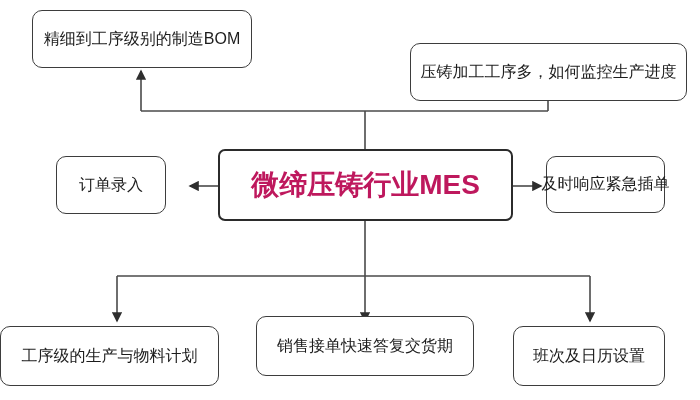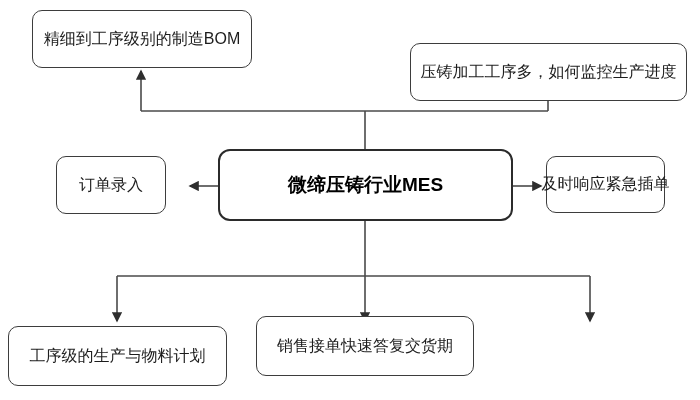--- a/index.html
+++ b/index.html
@@ -33,31 +33,31 @@
     align-items: center;
     justify-content: center;
     text-align: center;
     color: #1c1c1c;
     font-size: 16px;
     padding: 0 6px;
     white-space: nowrap;
   }
   .node.center-node {
     border: 2px solid #2b2b2b;
-    border-radius: 12px;
-    font-size: 19px;
+    border-radius: 7px;
+    font-size: 28px;
     font-weight: bold;
-    color: #000000;
+    color: #be185d;
   }
   .node-top-left      { left: 32px;  top: 10px;  width: 220px; height: 58px; }
   .node-top-right     { left: 410px; top: 0;  width: 277px; height: 58px; margin-top: 43px; }
   .node-mid-left      { left: 56px;  top: 156px; width: 110px; height: 58px; }
   .node-center        { left: 218px; top: 149px; width: 295px; height: 72px; }
   .node-mid-right     { left: 546px; top: 156px; width: 119px; height: 57px; }
-  .node-bottom-left   { left: 8px;   top: 326px; width: 219px; height: 60px; }
+  .node-bottom-left   { left: 0;   top: 326px; width: 219px; height: 60px; }
   .node-bottom-center { left: 256px; top: 316px; width: 218px; height: 60px; }
   .node-bottom-right  { left: 513px; top: 326px; width: 152px; height: 60px; }
 </style>
 </head>
 <body>
 
 <div class="canvas">
 
   <svg class="connectors" width="700" height="400" viewBox="0 0 700 400" xmlns="http://www.w3.org/2000/svg">
     <defs>
@@ -102,14 +102,17 @@
   </div>
 
   <div class="node node-bottom-left">
     <span>工序级的生产与物料计划</span>
   </div>
 
   <div class="node node-bottom-center">
     <span>销售接单快速答复交货期</span>
   </div>
 
+  <div class="node node-bottom-right">
+    <span>班次及日历设置</span>
+  </div>
 
 </div>
 
 </body></html>

